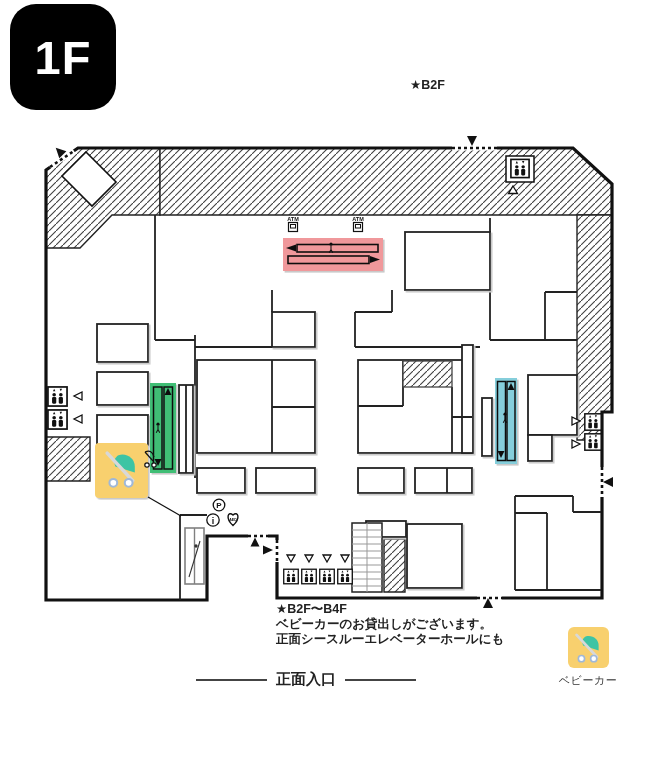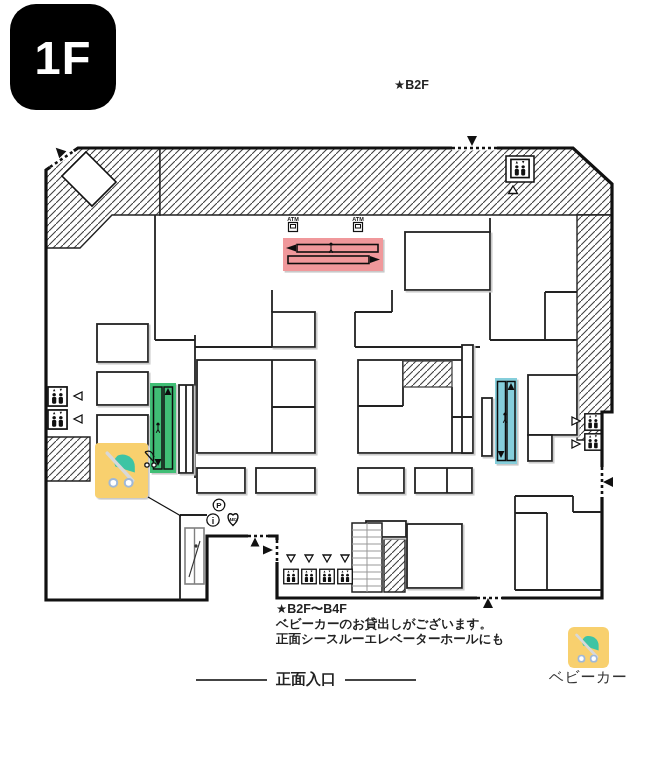--- a/index.html
+++ b/index.html
@@ -3,29 +3,29 @@
 <meta charset="utf-8">
 <style>
   html,body{margin:0;padding:0;background:#fff;}
   .stage{position:relative;width:654px;height:766px;background:#fff;overflow:hidden;
          font-family:"Liberation Sans","DejaVu Sans",sans-serif;}
   .map-svg{position:absolute;left:0;top:0;}
   .floor-badge{position:absolute;left:10px;top:4px;width:106px;height:106px;background:#000000;
          border-radius:26px;color:#fff;font-size:47px;font-weight:bold;display:flex;
          align-items:center;justify-content:center;letter-spacing:1px;}
   .note{position:absolute;font-size:12.5px;line-height:15px;font-weight:bold;color:#222;white-space:nowrap;}
-  .note-top{left:394px;top:78px;}
+  .note-top{left:410px;top:78px;}
   .note-bottom{left:276px;top:602px;}
   .entrance-label{position:absolute;left:196px;top:670px;width:220px;display:flex;align-items:center;
          font-size:15px;font-weight:bold;color:#222;gap:9px;}
   .entrance-label .line{flex:1;height:2px;background:#444;}
   .legend{position:absolute;left:548px;top:627px;width:80px;text-align:center;}
   .legend-box{width:41px;height:41px;background:#F8D06E;border-radius:6px;margin:0 auto;
          display:flex;align-items:center;justify-content:center;}
-  .legend-label{font-size:15px;color:#333;letter-spacing:0.5px;}
+  .legend-label{margin-top:5px;font-size:11px;color:#333;letter-spacing:0.5px;}
 </style>
 </head>
 <body>
 
 <div class="stage">
 
 <svg class="map-svg" width="654" height="766" viewBox="0 0 654 766">
   <defs>
     <pattern id="hatchP" width="7" height="7" patternUnits="userSpaceOnUse">
       <rect width="7" height="7" fill="#ffffff"></rect>

